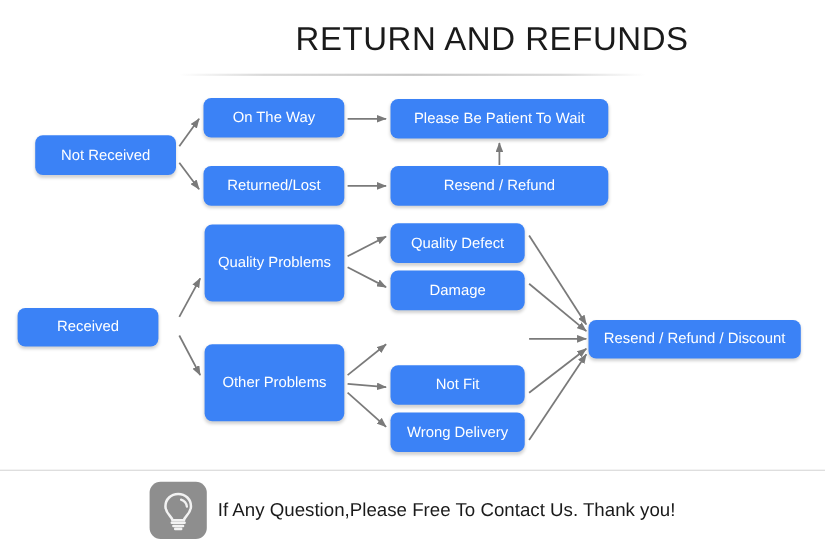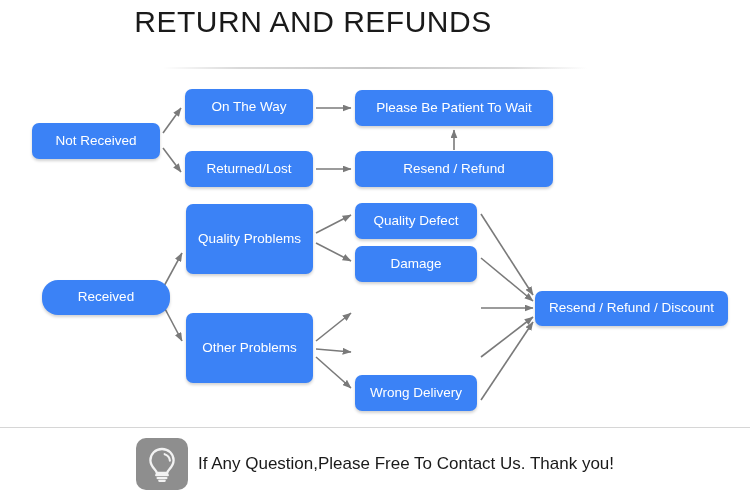--- a/index.html
+++ b/index.html
@@ -17,23 +17,23 @@
     position: relative;
     width: 750px;
     height: 500px;
     background: #ffffff;
   }
 
   
   #title-area {
     position: absolute;
     left: 0;
-    top: 0;
+    top: 14px;
     width: 626px;
-    text-align: center;
+    text-align: right;
   }
   #page-title {
     font-size: 30px;
     font-weight: normal;
     letter-spacing: 0.5px;
     color: #1a1a1a;
     line-height: 44px;
     margin: 0;
     font-family: "Liberation Sans", sans-serif;
   }
@@ -169,21 +169,21 @@
         <line x1="481" y1="258" x2="533" y2="301"></line>
         <line x1="481" y1="308" x2="533" y2="308"></line>
         <line x1="481" y1="357" x2="533" y2="317"></line>
         <line x1="481" y1="400" x2="533" y2="322"></line>
       </g>
     </svg>
 
     <div class="node" style="left:32px; top:123px; width:128px; height:36px;">
       <span>Not Received</span>
     </div>
-    <div class="node" style="left:42px; top:280px; width:128px; height:35px;border-radius:16px;">
+    <div class="node" style="left:16px; top:280px; width:128px; height:35px;">
       <span>Received</span>
     </div>
 
     <div class="node" style="left:185px; top:89px; width:128px; height:36px;">
       <span>On The Way</span>
     </div>
     <div class="node" style="left:185px; top:151px; width:128px; height:36px;">
       <span>Returned/Lost</span>
     </div>
     <div class="node" style="left:186px; top:204px; width:127px; height:70px;">
@@ -197,20 +197,23 @@
       <span>Please Be Patient To Wait</span>
     </div>
     <div class="node" style="left:355px; top:151px; width:198px; height:36px;">
       <span>Resend / Refund</span>
     </div>
     <div class="node" style="left:355px; top:246px; width:122px; height:36px;">
       <span>Damage</span>
     </div>
     <div class="node" style="left:355px; top:203px; width:122px; height:36px;">
       <span>Quality Defect</span>
+    </div>
+    <div class="node" style="left:355px; top:332px; width:122px; height:36px;">
+      <span>Not Fit</span>
     </div>
     <div class="node" style="left:355px; top:375px; width:122px; height:36px;">
       <span>Wrong Delivery</span>
     </div>
 
     <div class="node" style="left:535px; top:291px; width:193px; height:35px;">
       <span>Resend / Refund / Discount</span>
     </div>
 
   </div>

